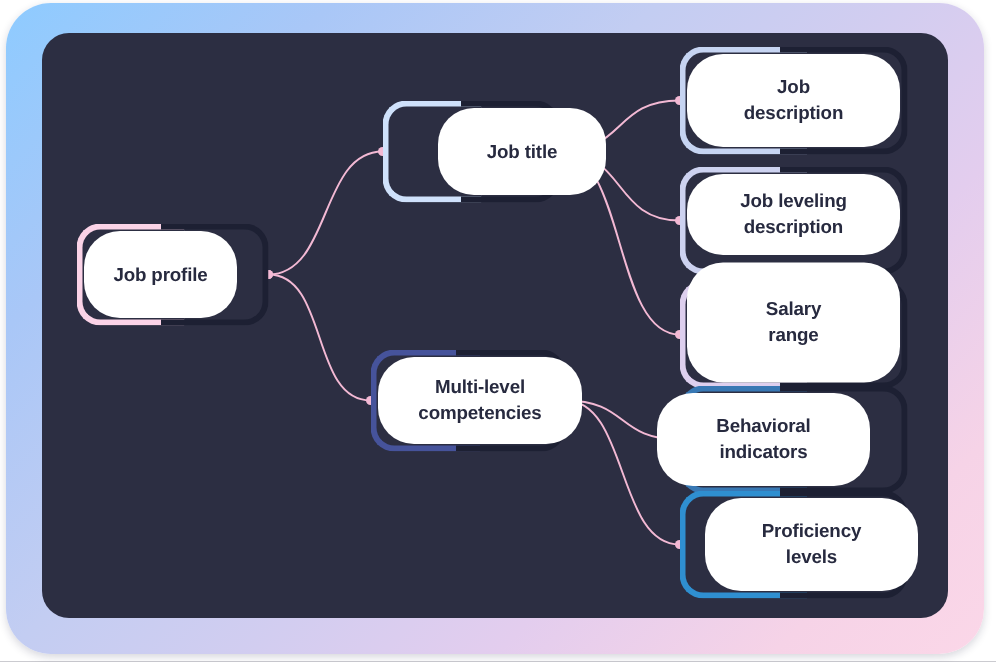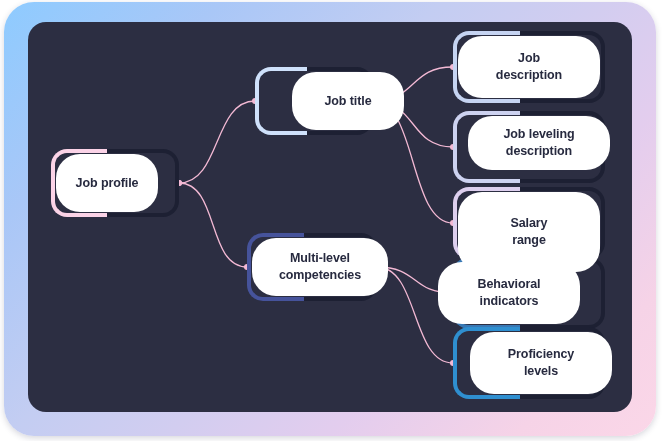--- a/index.html
+++ b/index.html
@@ -171,29 +171,29 @@
         <div class="ring-right"></div>
       </div>
       <div class="node" style="left: 458px; top: 36px; width: 142px; height: 62px;">
         <span class="label">Job
 description</span>
       </div>
       <div class="node-wrap" style="left: 453px; top: 111px; width: 152px; height: 72px;">
         <div class="ring-left" style="border-color: rgb(205, 210, 240);"></div>
         <div class="ring-right"></div>
       </div>
-      <div class="node" style="left: 468px; top: 116px; width: 142px; height: 54px;">
+      <div class="node" style="left: 458px; top: 116px; width: 142px; height: 54px;">
         <span class="label">Job leveling
 description</span>
       </div>
       <div class="node-wrap" style="left: 453px; top: 187px; width: 152px; height: 72px;">
         <div class="ring-left" style="border-color: rgb(221, 207, 238);"></div>
         <div class="ring-right"></div>
       </div>
-      <div class="node" style="left: 458px; top: 192px; width: 142px; height: 80px;">
+      <div class="node" style="left: 458px; top: 175px; width: 142px; height: 80px;">
         <span class="label">Salary
 range</span>
       </div>
       <div class="node-wrap" style="left: 453px; top: 257px; width: 152px; height: 72px;">
         <div class="ring-left" style="border-color: rgb(56, 120, 180);"></div>
         <div class="ring-right"></div>
       </div>
       <div class="node" style="left: 438px; top: 262px; width: 142px; height: 62px;">
         <span class="label">Behavioral
 indicators</span>

